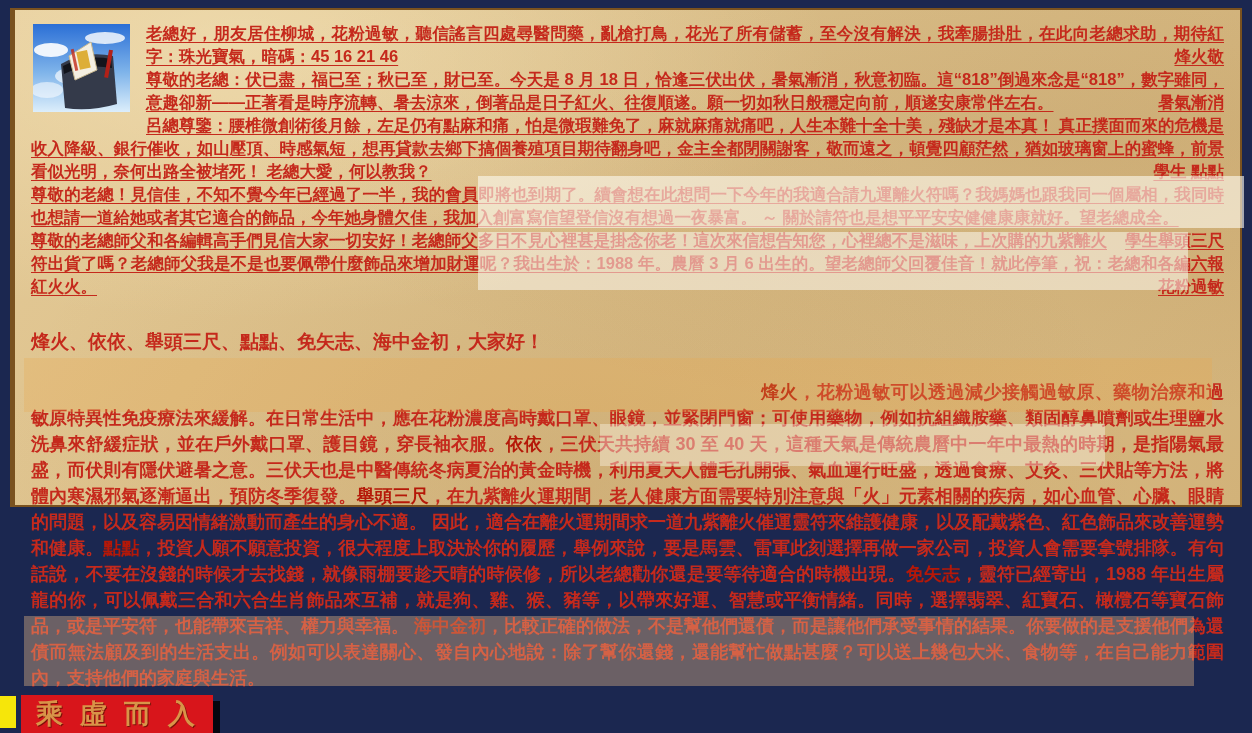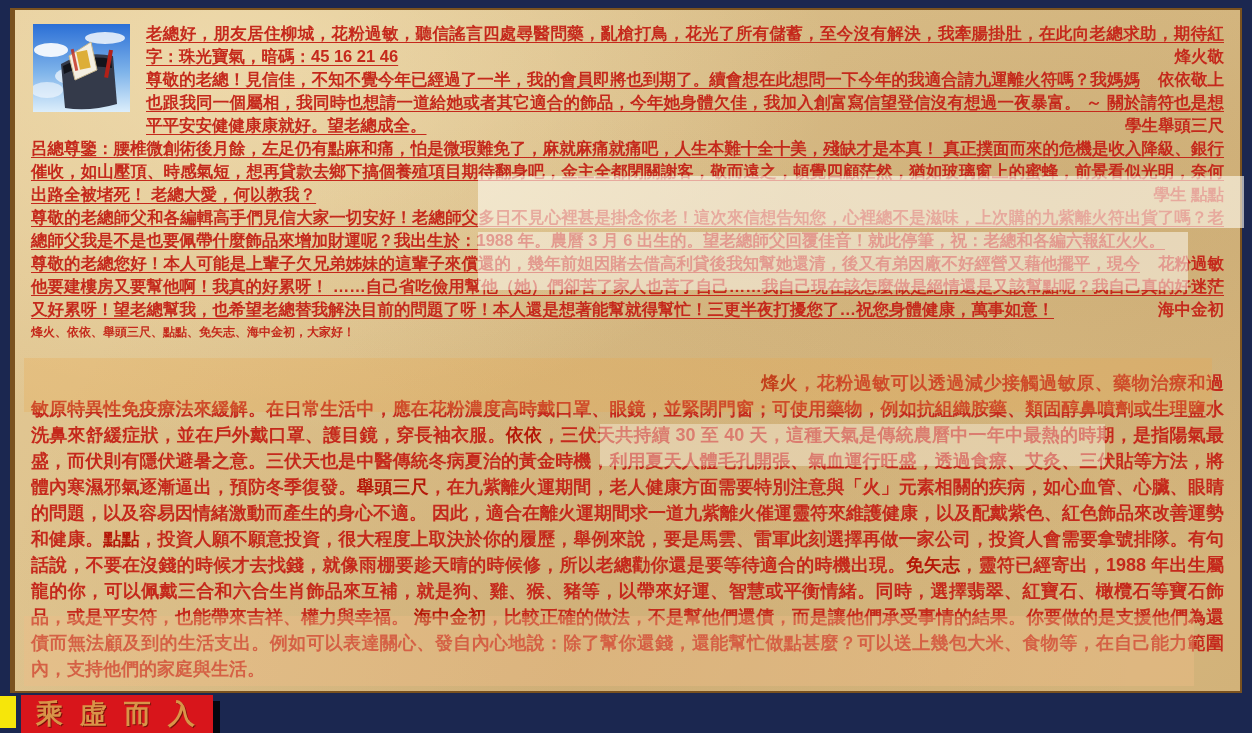--- a/index.html
+++ b/index.html
@@ -5,21 +5,21 @@
   html,body{margin:0;padding:0;}
   body{
     position:relative;
     width:1252px;height:733px;
     overflow:hidden;
     background:#1b2750;
     font-family:"Liberation Sans","DejaVu Sans",sans-serif;
   }
   .page{
     position:absolute;left:10px;top:8px;
-    width:1232px;height:685px;
+    width:1232px;height:499px;
     box-sizing:border-box;
     padding:12px 16px 0 16px;
     border:2px solid #7a521f;
     border-left-width:5px;
     background:
       radial-gradient(ellipse at 18% 8%, rgba(255,243,205,.40), transparent 42%),
       radial-gradient(ellipse at 85% 25%, rgba(120,72,20,.10), transparent 55%),
       radial-gradient(ellipse at 45% 95%, rgba(150,100,40,.14), transparent 60%),
       linear-gradient(135deg,#e4ca97 0%,#dcc08a 45%,#d2b279 100%);
   }
@@ -34,24 +34,25 @@
     color:#c5291c;
     font-weight:bold;
     text-align:justify;
   }
   .letter{
     font-size:16.5px;line-height:23px;
     text-decoration:underline;
     text-decoration-thickness:1px;
     text-underline-offset:3px;
   }
-  .sig{float:right;text-align:right;padding-left:18px;}
+  .sig{float:right;text-align:right;padding-left:18px;text-decoration:underline;}
   .greeting{
-    font-size:12px;line-height:23px;
+    font-size:19px;line-height:23px;
     text-decoration:none;
+    margin-top:32px;
   }
   .reply{
     font-size:18px;line-height:26px;
     margin-top:26px;
     text-indent:730px;
   }
   .reply b{font-weight:700;color:#b51808;}
   .overlay{
     position:absolute;z-index:5;pointer-events:none;
   }
@@ -103,29 +104,28 @@
       <path d="M28 40 Q52 26 80 32 L84 80 Q56 88 32 84 Z" fill="#343a4a"></path>
       <path d="M30 42 Q52 30 78 35 L79 44 Q53 39 31 50 Z" fill="#12141c"></path>
       <path d="M36 32 L58 18 L64 46 L42 56 Z" fill="#f4efe2" stroke="#c9b88f" stroke-width="1"></path>
       <rect x="45" y="27" width="11" height="18" fill="#d8a21a" opacity=".85" transform="rotate(-12 50 36)"></rect>
       <rect x="40" y="25" width="3" height="22" fill="#c22b1a" opacity=".8" transform="rotate(-12 41 36)"></rect>
       <rect x="76" y="26" width="4" height="28" fill="#b22018" transform="rotate(10 78 26)"></rect>
     </svg>
 
     <p class="letter"><span>老總好，朋友居住柳城，花粉過敏，聽信謠言四處尋醫問藥，亂槍打鳥，花光了所有儲蓄，至今沒有解決，我牽腸掛肚，在此向老總求助，期待紅字：珠光寶氣，暗碼：45 16 21 46</span><span class="sig">烽火敬</span></p>
 
-    <p class="letter"><span class="sig">依依敬上</span></p>
+    <p class="letter"><span>尊敬的老總：伏已盡，福已至；秋已至，財已至。今天是 8 月 18 日，恰逢三伏出伏，暑氣漸消，秋意初臨。這“818”倒過來念是“818”，數字雖同，意趣卻新——正著看是時序流轉、暑去涼來，倒著品是日子紅火、往復順遂。願一切如秋日般穩定向前，順遂安康常伴左右。</span><span class="sig">暑氣漸消</span></p>
+
+    <p class="letter"><span>呂總尊鑒：腰椎微創術後月餘，左足仍有點麻和痛，怕是微瑕難免了，麻就麻痛就痛吧，人生本難十全十美，殘缺才是本真！ 真正撲面而來的危機是收入降級、銀行催收，如山壓頂、時感氣短，想再貸款去鄉下搞個養殖項目期待翻身吧，金主全都閉關謝客，敬而遠之，頓覺四顧茫然，猶如玻璃窗上的蜜蜂，前景看似光明，奈何出路全被堵死！ 老總大愛，何以教我？</span><span class="sig">學生 點點</span></p>
 
     <p class="letter"><span>尊敬的老總！見信佳，不知不覺今年已經過了一半，我的會員即將也到期了。續會想在此想問一下今年的我適合請九運離火符嗎？我媽媽也跟我同一個屬相，我同時也想請一道給她或者其它適合的飾品，今年她身體欠佳，我加入創富寫信望登信沒有想過一夜暴富。 ～ 關於請符也是想平平安安健健康康就好。望老總成全。</span><span class="sig">學生舉頭三尺</span></p>
 
-    <p class="letter"><span>呂總尊鑒：腰椎微創術後月餘，左足仍有點麻和痛，怕是微瑕難免了，麻就麻痛就痛吧，人生本難十全十美，殘缺才是本真！ 真正撲面而來的危機是收入降級、銀行催收，如山壓頂、時感氣短，想再貸款去鄉下搞個養殖項目期待翻身吧，金主全都閉關謝客，敬而遠之，頓覺四顧茫然，猶如玻璃窗上的蜜蜂，前景看似光明，奈何出路全被堵死！ 老總大愛，何以教我？</span><span class="sig">學生 點點</span></p>
-
     <p class="letter"><span>尊敬的老總師父和各編輯高手們見信大家一切安好！老總師父多日不見心裡甚是掛念你老！這次來信想告知您，心裡總不是滋味，上次購的九紫離火符出貨了嗎？老總師父我是不是也要佩帶什麼飾品來增加財運呢？我出生於：1988 年。農曆 3 月 6 出生的。望老總師父回覆佳音！就此停筆，祝：老總和各編六報紅火火。</span><span class="sig">花粉過敏</span></p>
 
-    <p class="letter"><span>尊敬的老總您好！本人可能是上輩子欠兄弟姊妹的這輩子來償還的，幾年前姐因賭去借高利貸後我知幫她還清，後又有弟因廠不好經營又藉他擺平，現今他要建樓房又要幫他啊！我真的好累呀！ ……自己省吃儉用幫他（她）們卻苦了家人也苦了自己……我自己現在該怎麼做是絕情還是又該幫點呢？我自己真的好迷茫又好累呀！望老總幫我，也希望老總替我解決目前的問題了呀！本人還是想著能幫就得幫忙！三更半夜打擾您了…祝您身體健康，萬事如意！</span><span class="sig">海中金初</span></p>
 
     <p class="greeting">烽火、依依、舉頭三尺、點點、免矢志、海中金初，大家好！</p>
 
     <p class="reply"><b>烽火</b>，花粉過敏可以透過減少接觸過敏原、藥物治療和過敏原特異性免疫療法來緩解。在日常生活中，應在花粉濃度高時戴口罩、眼鏡，並緊閉門窗；可使用藥物，例如抗組織胺藥、類固醇鼻噴劑或生理鹽水洗鼻來舒緩症狀，並在戶外戴口罩、護目鏡，穿長袖衣服。<b>依依</b>，三伏天共持續 30 至 40 天，這種天氣是傳統農曆中一年中最熱的時期，是指陽氣最盛，而伏則有隱伏避暑之意。三伏天也是中醫傳統冬病夏治的黃金時機，利用夏天人體毛孔開張、氣血運行旺盛，透過食療、艾灸、三伏貼等方法，將體內寒濕邪氣逐漸逼出，預防冬季復發。<b>舉頭三尺</b>，在九紫離火運期間，老人健康方面需要特別注意與「火」元素相關的疾病，如心血管、心臟、眼睛的問題，以及容易因情緒激動而產生的身心不適。 因此，適合在離火運期間求一道九紫離火催運靈符來維護健康，以及配戴紫色、紅色飾品來改善運勢和健康。<b>點點</b>，投資人願不願意投資，很大程度上取決於你的履歷，舉例來說，要是馬雲、雷軍此刻選擇再做一家公司，投資人會需要拿號排隊。有句話說，不要在沒錢的時候才去找錢，就像雨棚要趁天晴的時候修，所以老總勸你還是要等待適合的時機出現。<b>免矢志</b>，靈符已經寄出，1988 年出生屬龍的你，可以佩戴三合和六合生肖飾品來互補，就是狗、雞、猴、豬等，以帶來好運、智慧或平衡情緒。同時，選擇翡翠、紅寶石、橄欖石等寶石飾品，或是平安符，也能帶來吉祥、權力與幸福。 <b>海中金初</b>，比較正確的做法，不是幫他們還債，而是讓他們承受事情的結果。你要做的是支援他們為還債而無法顧及到的生活支出。例如可以表達關心、發自內心地說：除了幫你還錢，還能幫忙做點甚麼？可以送上幾包大米、食物等，在自己能力範圍內，支持他們的家庭與生活。</p>
 
   </div>
 </div>
 
 <div class="overlay ov-white1"></div>
 <div class="overlay ov-white2"></div>

